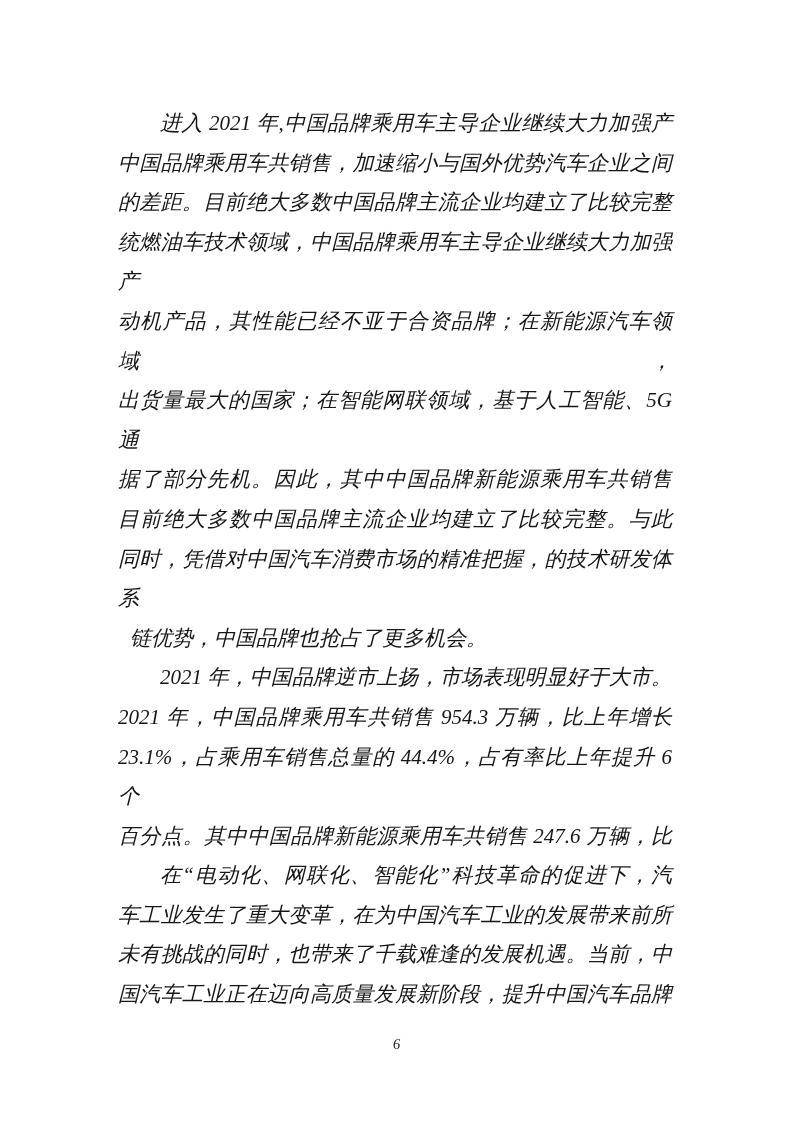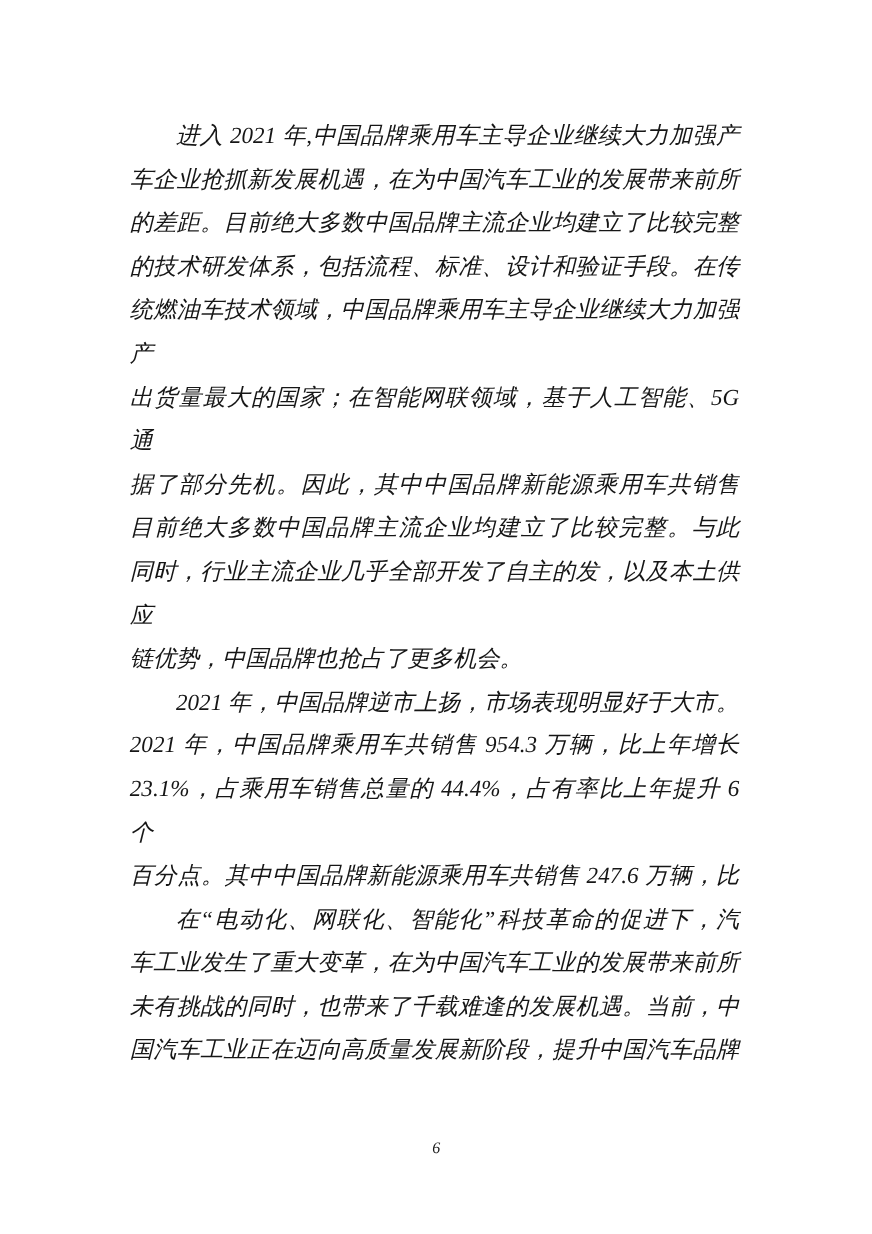--- a/index.html
+++ b/index.html
@@ -32,47 +32,48 @@
   .line {
     text-align: justify;
     text-align-last: justify;
     min-height: 39.6px;
   }
   .line.indent {
     text-indent: 42px;
   }
   .line.no-justify {
     text-align-last: left;
+    margin-left: 12px;
   }
   .page-number {
     position: absolute;
     left: 0;
     right: 0;
     top: 1036px;
     text-align: center;
     font-size: 14.5px;
     color: #1a1a1a;
     font-family: "Liberation Serif", "DejaVu Serif", serif;
   }
 </style>
 </head>
 <body>
 
 <div class="page">
   <div class="content" id="paragraphs-container">
       <div class="paragraph">
         <div class="line indent">进入 2021 年,中国品牌乘用车主导企业继续大力加强产</div>
-        <div class="line">车企业抢抓新发展机遇，在为中国汽车工业的发展带来前所</div>
+        <div class="line">中国品牌乘用车共销售，加速缩小与国外优势汽车企业之间</div>
         <div class="line">的差距。目前绝大多数中国品牌主流企业均建立了比较完整</div>
-        <div class="line">的技术研发体系，包括流程、标准、设计和验证手段。在传</div>
         <div class="line">统燃油车技术领域，中国品牌乘用车主导企业继续大力加强产</div>
+        <div class="line">动机产品，其性能已经不亚于合资品牌；在新能源汽车领域，</div>
         <div class="line">出货量最大的国家；在智能网联领域，基于人工智能、5G 通</div>
         <div class="line">据了部分先机。因此，其中中国品牌新能源乘用车共销售</div>
         <div class="line">目前绝大多数中国品牌主流企业均建立了比较完整。与此</div>
-        <div class="line">同时，行业主流企业几乎全部开发了自主的发，以及本土供应</div>
+        <div class="line">同时，凭借对中国汽车消费市场的精准把握，的技术研发体系</div>
         <div class="line no-justify">链优势，中国品牌也抢占了更多机会。</div>
       </div>
       <div class="paragraph">
         <div class="line indent">2021 年，中国品牌逆市上扬，市场表现明显好于大市。</div>
         <div class="line">2021 年，中国品牌乘用车共销售 954.3 万辆，比上年增长</div>
         <div class="line">23.1%，占乘用车销售总量的 44.4%，占有率比上年提升 6 个</div>
         <div class="line">百分点。其中中国品牌新能源乘用车共销售 247.6 万辆，比</div>
       </div>
       <div class="paragraph">
         <div class="line indent">在“电动化、网联化、智能化”科技革命的促进下，汽</div>

